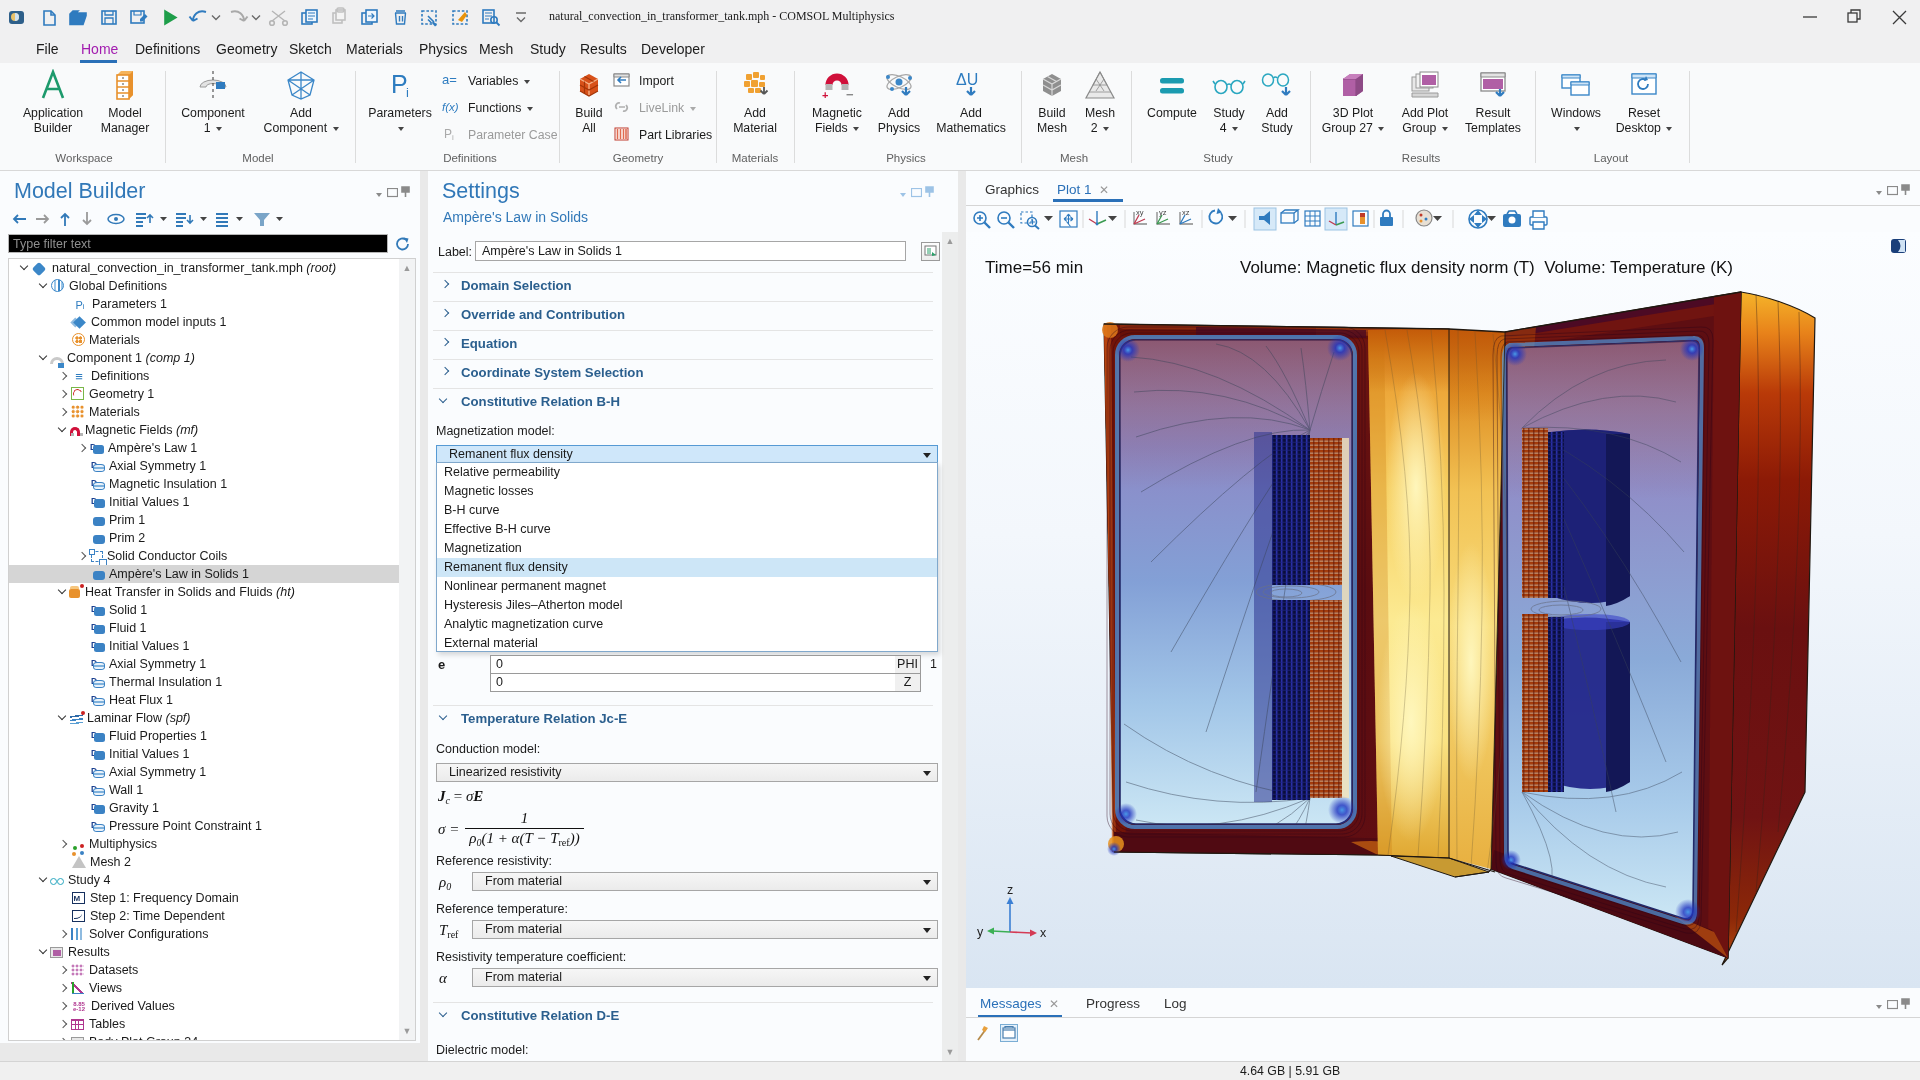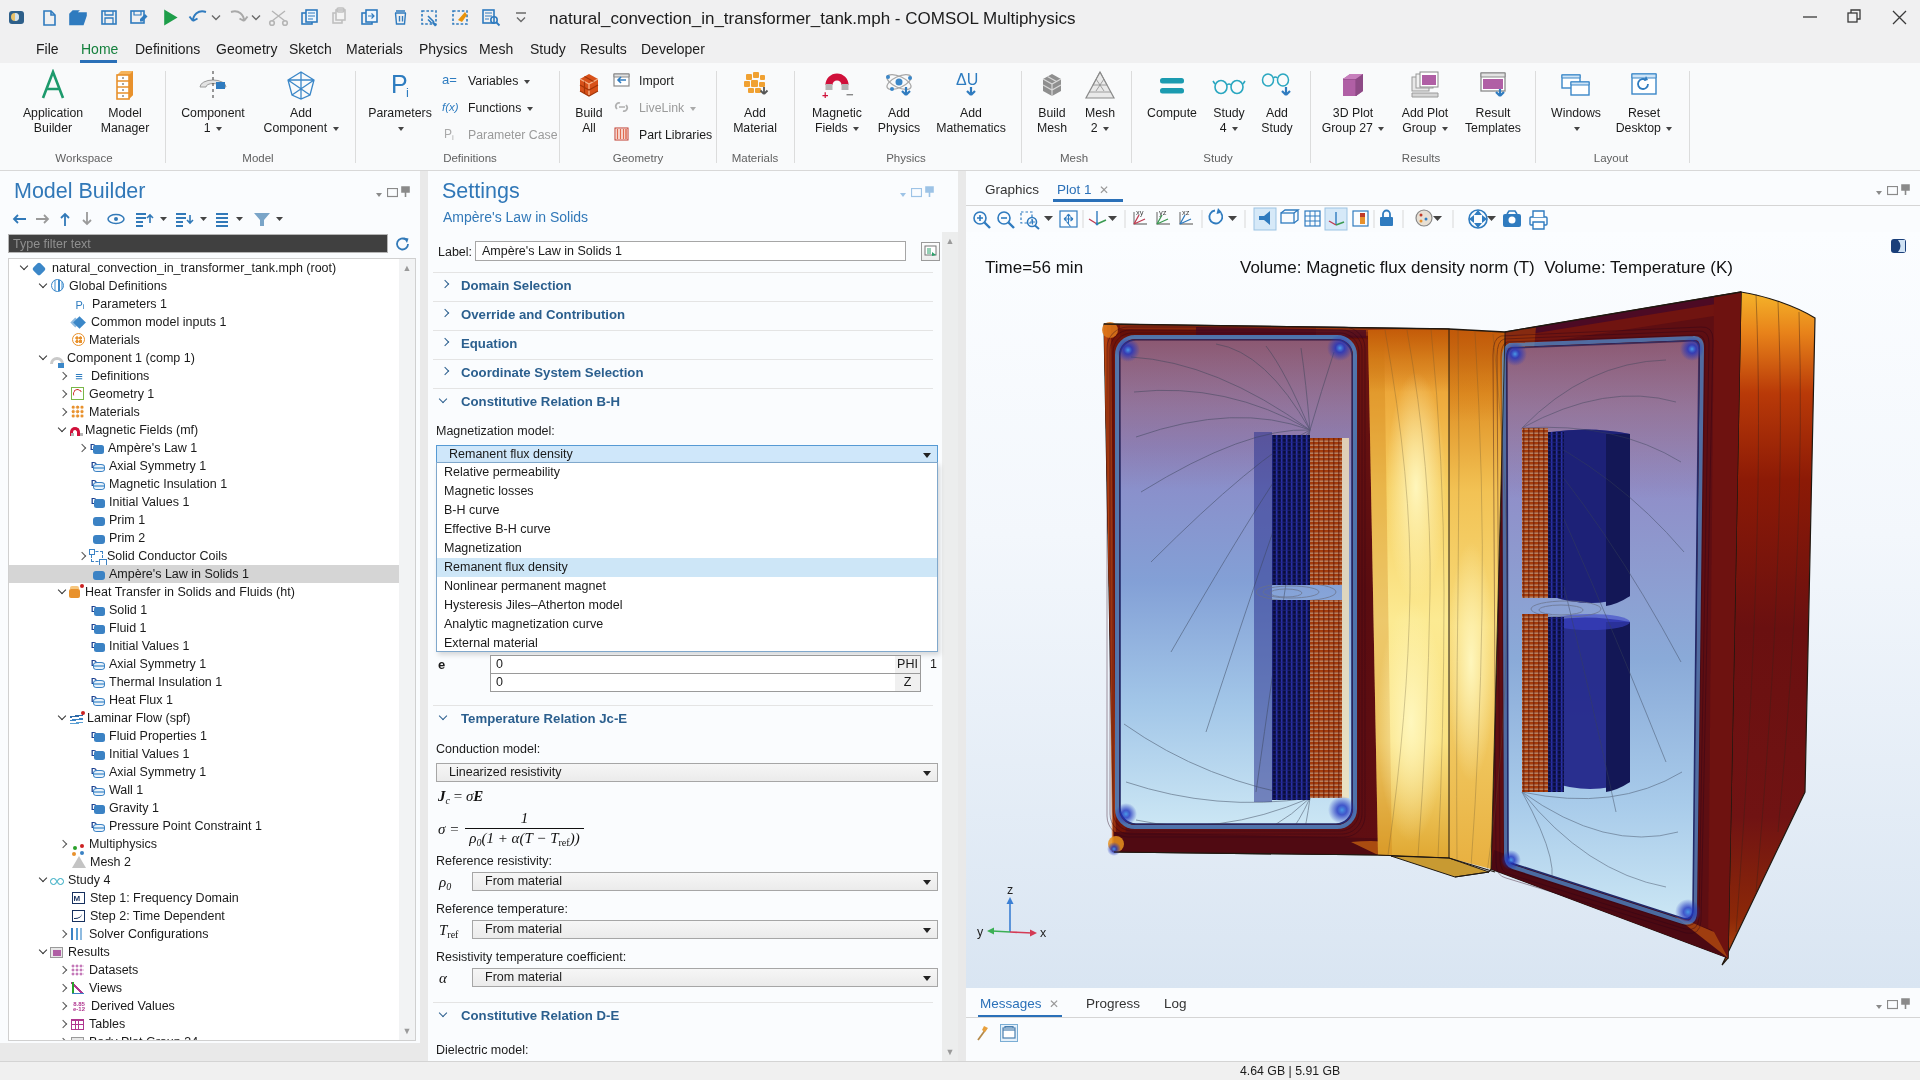--- a/index.html
+++ b/index.html
@@ -1,25 +1,25 @@
 <!DOCTYPE html>
 <html><head>
 <meta charset="utf-8">
 <style>
 *{margin:0;padding:0;box-sizing:border-box;}
 html,body{width:1920px;height:1080px;overflow:hidden;}
 body{font-family:"Liberation Sans",sans-serif;font-size:12.5px;color:#1a1a1a;background:#ececec;position:relative;}
 .abs{position:absolute;}
 
 #titlebar{position:absolute;left:0;top:0;width:1920px;height:35px;background:#f0f0f1;}
-#title{position:absolute;left:549px;top:9px;font-size:17px;color:#1b1b1b;}
+#title{position:absolute;left:549px;top:9px;font-size:12px;color:#1b1b1b;font-family:Liberation Serif, serif;}
 
 #menubar{position:absolute;left:0;top:35px;width:1920px;height:28px;background:#f0f0f1;}
 .mi{position:absolute;top:6px;font-size:14px;color:#1b1b1b;}
-#mi-home{color:#15803d;}
+#mi-home{color:#a21caf;}
 #home-ul{position:absolute;left:80px;top:25px;width:37px;height:3px;background:#2a70b8;}
 
 #ribbon{position:absolute;left:0;top:63px;width:1920px;height:108px;background:#f9fafb;border-bottom:1px solid #d8d8d8;}
 .rsep{position:absolute;top:8px;width:1px;height:92px;background:#dcdcdc;}
 .rgl{position:absolute;top:89px;font-size:11.5px;color:#606060;white-space:nowrap;transform:translateX(-50%);}
 .rbtn{position:absolute;top:6px;text-align:center;font-size:12.3px;color:#1b1b1b;line-height:14.5px;white-space:nowrap;}
 .rbtn .ri{display:block;margin:0 auto 5px auto;width:34px;height:32px;position:relative;}
 .rsm{position:absolute;font-size:12.3px;color:#1b1b1b;white-space:nowrap;height:18px;line-height:18px;}
 .rsm .si{display:inline-block;width:20px;height:16px;vertical-align:-3px;margin-right:6px;position:relative;}
 .gray{color:#9b9b9b !important;}
@@ -27,25 +27,25 @@
 .ar{width:6px;height:6px;border:solid #555;border-width:0 1.4px 1.4px 0;display:inline-block;transform:rotate(-45deg);margin:0 5px 1px 3px;}
 .ad{width:6px;height:6px;border:solid #333;border-width:0 1.4px 1.4px 0;display:inline-block;transform:rotate(45deg);margin:0 4px 3px 2px;}
 
 #workarea{position:absolute;left:0;top:171px;width:1920px;height:890px;background:#e9e9e9;}
 .panel{position:absolute;background:#fafcfe;}
 .phead{position:absolute;left:14px;top:8px;font-size:21.5px;color:#3178b8;}
 .picons{position:absolute;top:15px;font-size:10px;color:#8a8a8a;letter-spacing:0;}
 
 #mb{left:0;top:0;width:420px;height:872px;}
 #mbtools{position:absolute;left:10px;top:38px;height:20px;}
-#mbfilter{position:absolute;left:8px;top:63px;width:380px;height:19px;border:1px solid #b5b5b5;background:#404040;color:#8f8f8f;font-size:12.5px;padding:2px 4px;}
+#mbfilter{position:absolute;left:8px;top:63px;width:380px;height:19px;border:1px solid #b5b5b5;background:#000000;color:#8f8f8f;font-size:12.5px;padding:2px 4px;}
 #tree{position:absolute;left:8px;top:87px;width:408px;height:783px;border:1px solid #d0d0d0;background:#fff;overflow:hidden;}
 .trow{height:18px;line-height:18px;white-space:nowrap;position:relative;font-size:12.5px;}
 .sel{background:#d5d5d5;}
-.em{margin-top:24px;}
+.em{font-style:italic;margin-top:24px;}
 
 .ti{display:inline-block;width:16px;height:14px;vertical-align:-2px;margin-right:4px;position:relative;flex:none;}
 .tg{display:inline-block;width:16px;margin-right:4px;text-align:center;font-size:11px;vertical-align:-1px;}
 .l0{padding-left:10px}.l1{padding-left:29px}.l2{padding-left:48px}.l3{padding-left:67px}
 .noc{display:inline-block;width:15px;}
 .t-root{background:#3b87c8;width:10px;height:10px;transform:rotate(45deg);margin:0 8px 0 3px;border-radius:2px;}
 .t-globe{width:13px;height:13px;border-radius:50%;border:1.5px solid #3b87c8;background:linear-gradient(90deg,#fff 0 2px,#9cc6e8 2px 3.5px,#fff 3.5px 6px,#3b87c8 6px 7.5px,#fff 7.5px 9px,#9cc6e8 9px 10.5px,#fff 10.5px),#fff;margin:0 5px 0 1px;}
 .t-cmi{background:#3b87c8;width:9px;height:9px;transform:rotate(45deg);margin:0 7px 1px 3px;box-shadow:-3px 3px 0 -1px #8fbbe0;}
 .t-mat{width:13px;height:13px;border-radius:50%;border:1.5px solid #e8912c;background:radial-gradient(circle at 4px 4px,#e8912c 1.4px,transparent 1.9px),radial-gradient(circle at 7.5px 4px,#e8912c 1.4px,transparent 1.9px),radial-gradient(circle at 4px 7.5px,#e8912c 1.4px,transparent 1.9px),radial-gradient(circle at 7.5px 7.5px,#e8912c 1.4px,transparent 1.9px),#fff;margin:0 4px 0 0;}
 .t-comp{width:14px;height:7px;border:3px solid #c9c9c9;border-bottom:none;border-radius:10px 10px 0 0;margin:3px 3px 0 0;}

